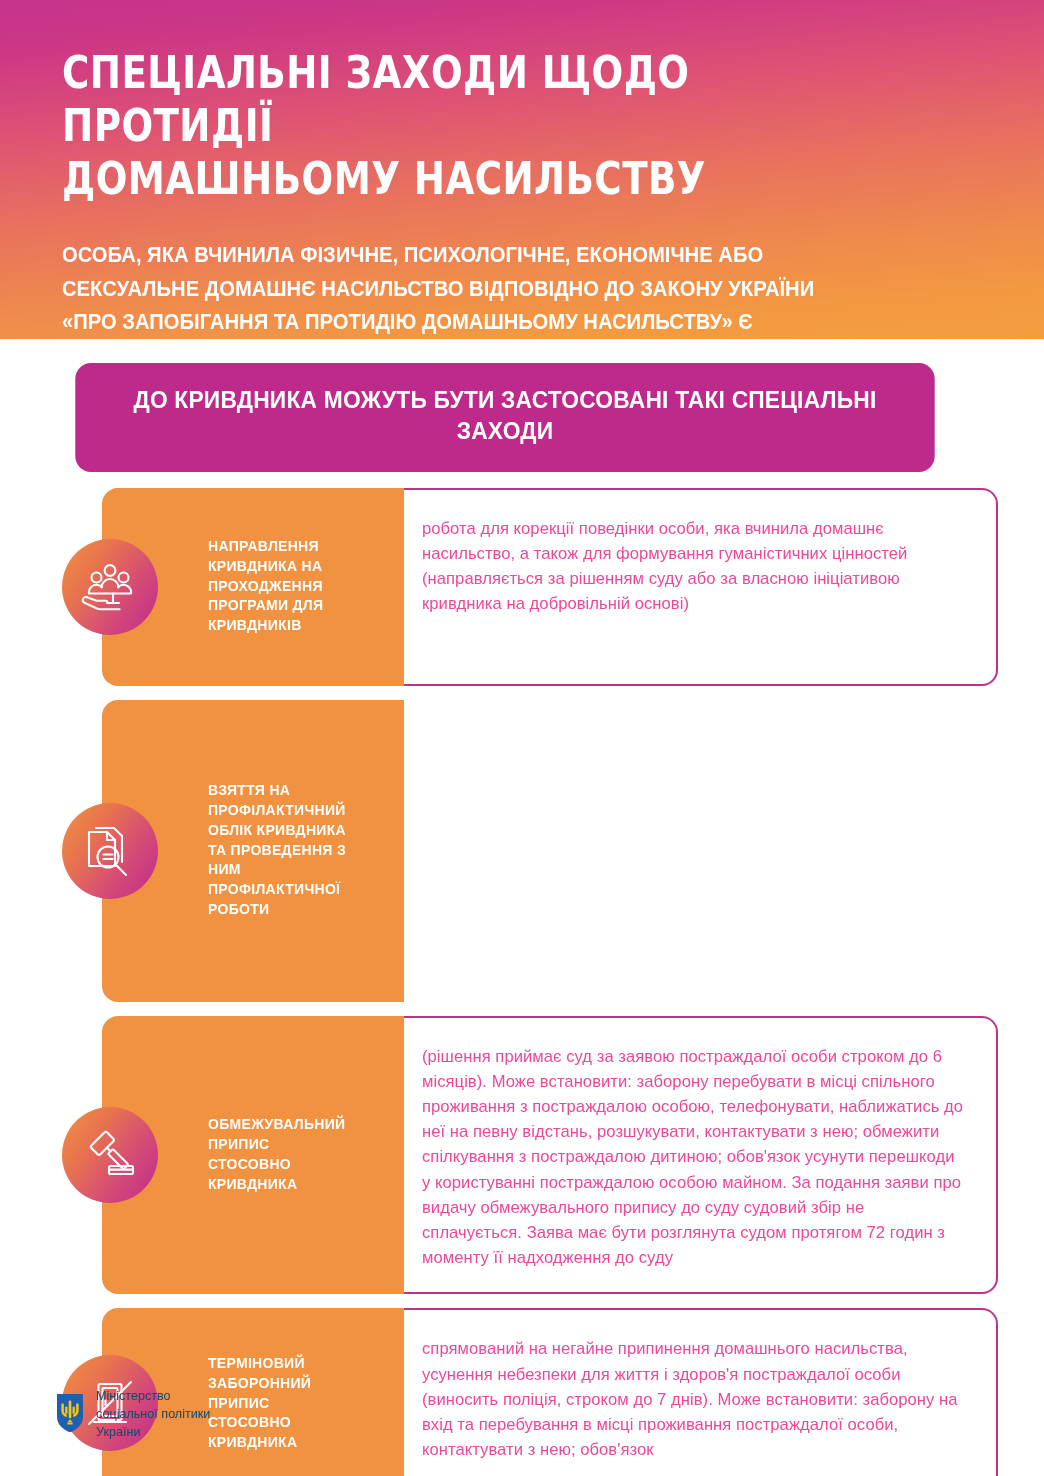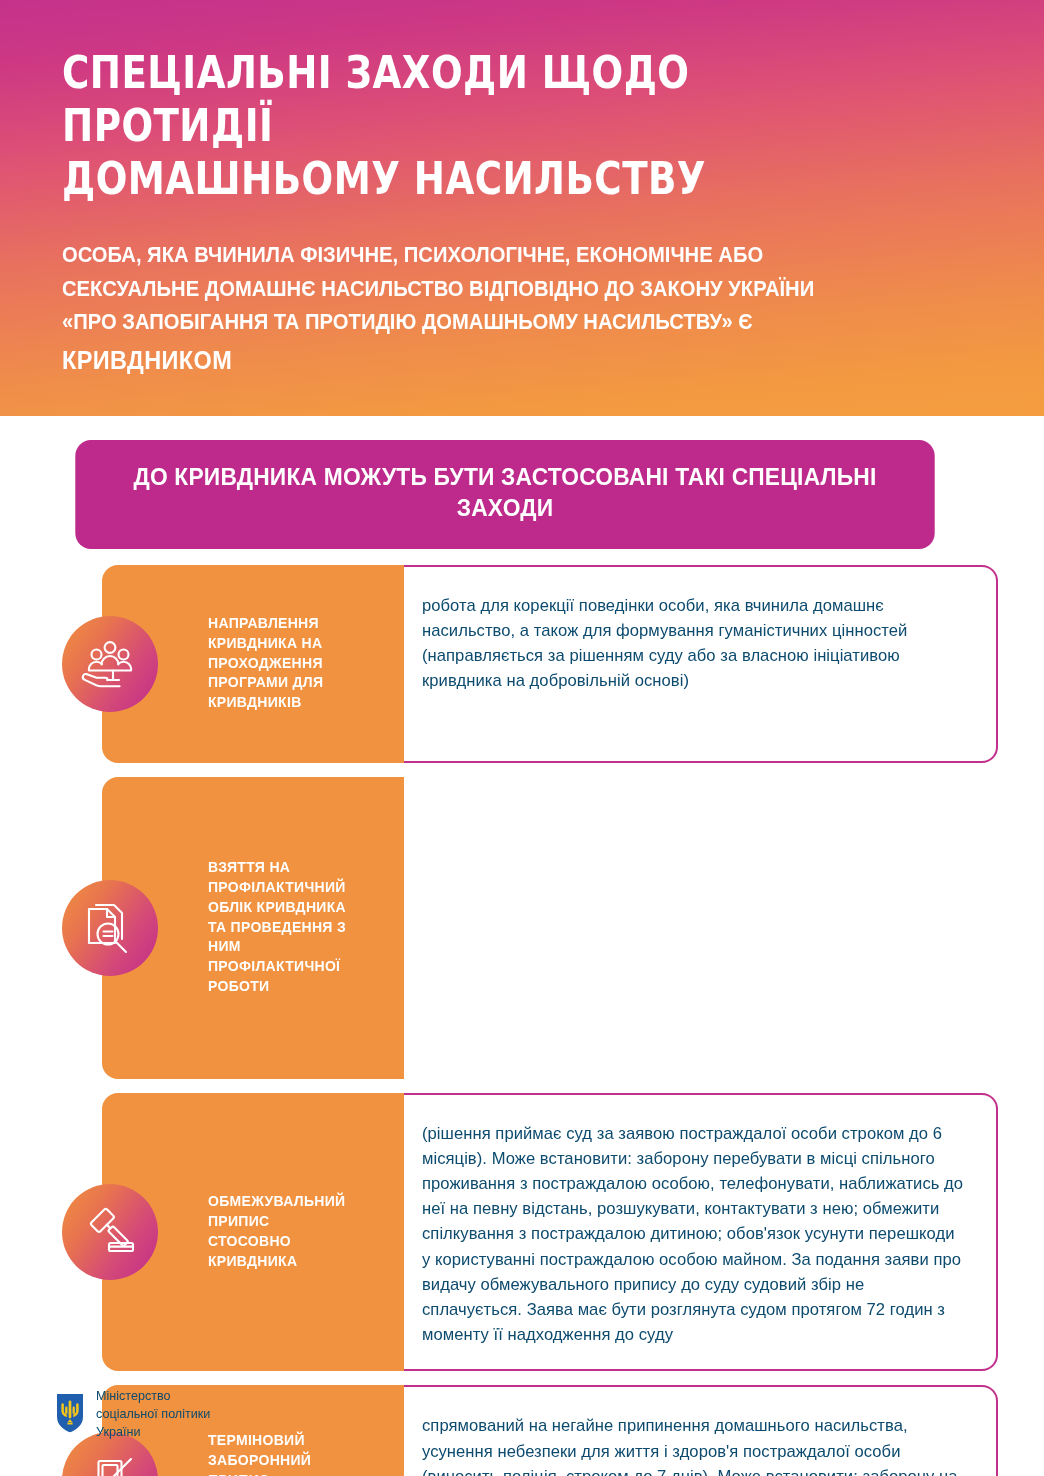--- a/index.html
+++ b/index.html
@@ -14,21 +14,21 @@
   body {
     font-family:"Liberation Sans", sans-serif;
     position:relative;
     overflow:hidden;
   }
 
   
   .header {
     position:relative;
     width:1044px;
-    height:416px;
+    height:339px;
     background:linear-gradient(175deg,
       #c4338c 0%,
       #cd3784 12%,
       #dd4f76 30%,
       #e8705f 52%,
       #ef8b4c 74%,
       #f39a41 90%,
       #f49d3f 100%);
     padding:46px 60px 0 62px;
   }
@@ -143,21 +143,21 @@
     background:#ffffff;
     border:2px solid #c1308b;
     border-left:none;
     border-radius:0 16px 16px 0;
     padding:26px 30px 22px 18px;
     display:flex;
     align-items:flex-start;
   }
 
   .card-text {
-    color:#0c4a6e;
+    color:#ec4899;
     font-size:16.6px;
     line-height:1.52;
     letter-spacing:0.05px;
   }
 
   
   .c1 { min-height:198px; }
   .c2 { min-height:212px;flex-direction:column; }
   .c3 { min-height:272px; }
   .c4 { min-height:190px;justify-content:flex-end; }

